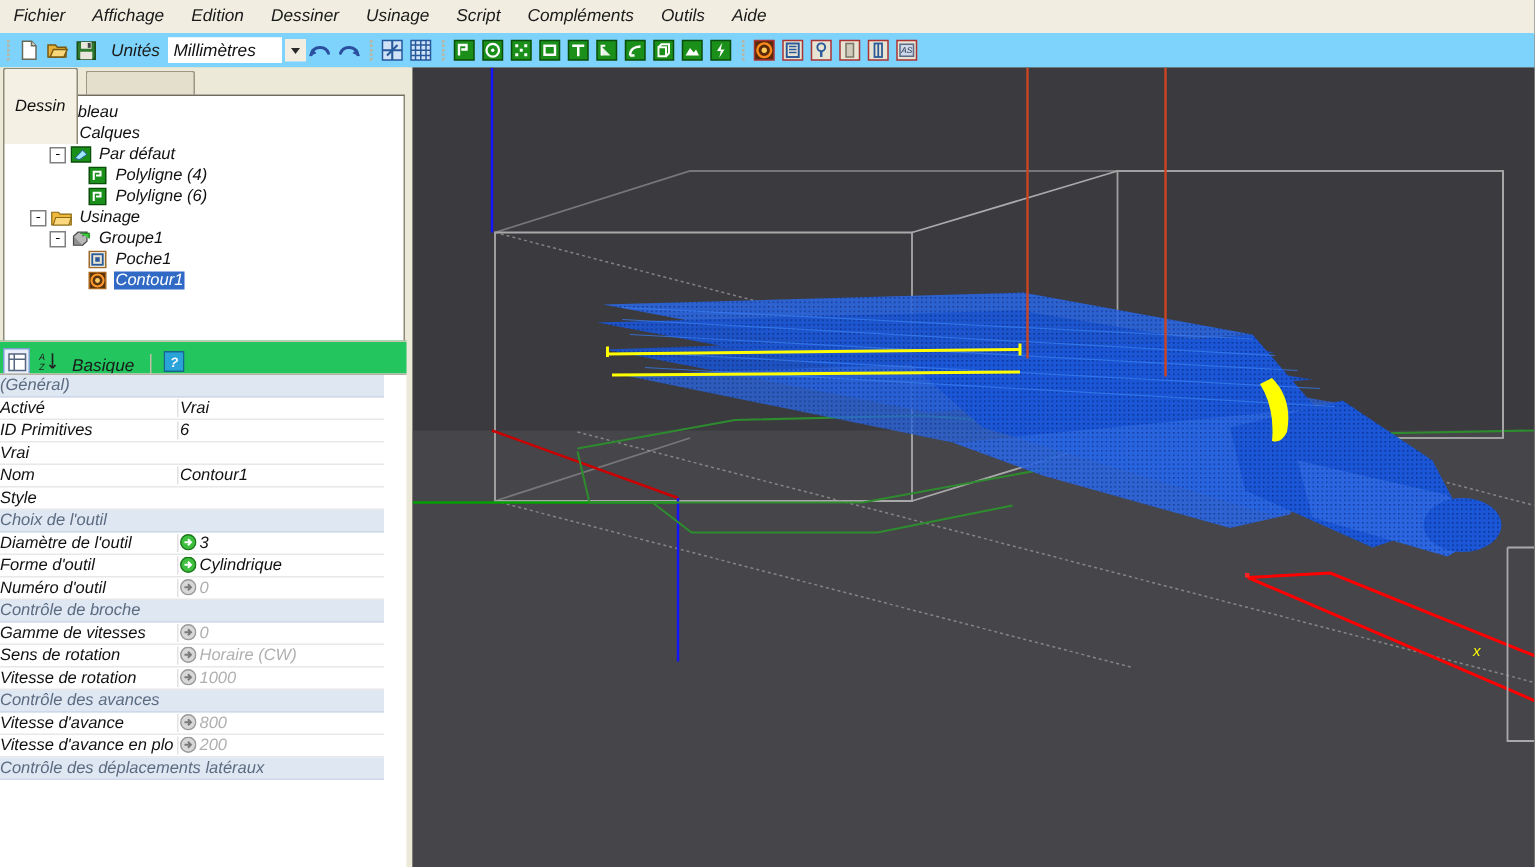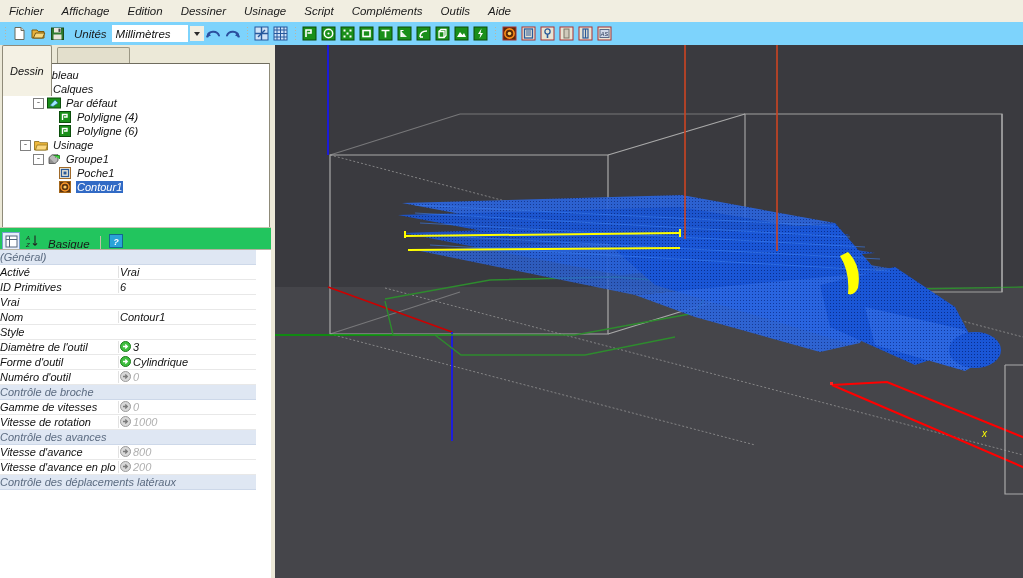--- a/index.html
+++ b/index.html
@@ -494,20 +494,23 @@
           <div class="pval">
             <span>Contour1</span>
           </div>
         </div>
         <div class="prow">
           <div class="pname">Style</div>
           <div class="pval">
             <span></span>
           </div>
         </div>
+        <div class="prow section">
+          <div class="pname">Choix de l'outil</div>
+        </div>
         <div class="prow">
           <div class="pname">Diamètre de l'outil</div>
           <div class="pval">
             <span class="arrowbtn"><svg width="11" height="11" viewBox="0 0 11 11">
                 <circle cx="5.5" cy="5.5" r="5" fill="#3fbf3f" stroke="#1a7a1a"></circle>
                 <path d="M3 5.5h4M5.3 3.5l2 2-2 2" fill="none" stroke="#fff" stroke-width="1.3"></path>
               </svg></span>
             <span>3</span>
           </div>
         </div>
@@ -535,20 +538,30 @@
           <div class="pname">Contrôle de broche</div>
         </div>
         <div class="prow dim">
           <div class="pname">Gamme de vitesses</div>
           <div class="pval">
             <span class="arrowbtn"><svg width="11" height="11" viewBox="0 0 11 11">
                 <circle cx="5.5" cy="5.5" r="5" fill="#d8d8d8" stroke="#9a9a9a"></circle>
                 <path d="M3 5.5h4M5.3 3.5l2 2-2 2" fill="none" stroke="#7a7a7a" stroke-width="1.3"></path>
               </svg></span>
             <span>0</span>
+          </div>
+        </div>
+        <div class="prow dim">
+          <div class="pname">Sens de rotation</div>
+          <div class="pval">
+            <span class="arrowbtn"><svg width="11" height="11" viewBox="0 0 11 11">
+                <circle cx="5.5" cy="5.5" r="5" fill="#d8d8d8" stroke="#9a9a9a"></circle>
+                <path d="M3 5.5h4M5.3 3.5l2 2-2 2" fill="none" stroke="#7a7a7a" stroke-width="1.3"></path>
+              </svg></span>
+            <span>Horaire (CW)</span>
           </div>
         </div>
         <div class="prow dim">
           <div class="pname">Vitesse de rotation</div>
           <div class="pval">
             <span class="arrowbtn"><svg width="11" height="11" viewBox="0 0 11 11">
                 <circle cx="5.5" cy="5.5" r="5" fill="#d8d8d8" stroke="#9a9a9a"></circle>
                 <path d="M3 5.5h4M5.3 3.5l2 2-2 2" fill="none" stroke="#7a7a7a" stroke-width="1.3"></path>
               </svg></span>
             <span>1000</span>

